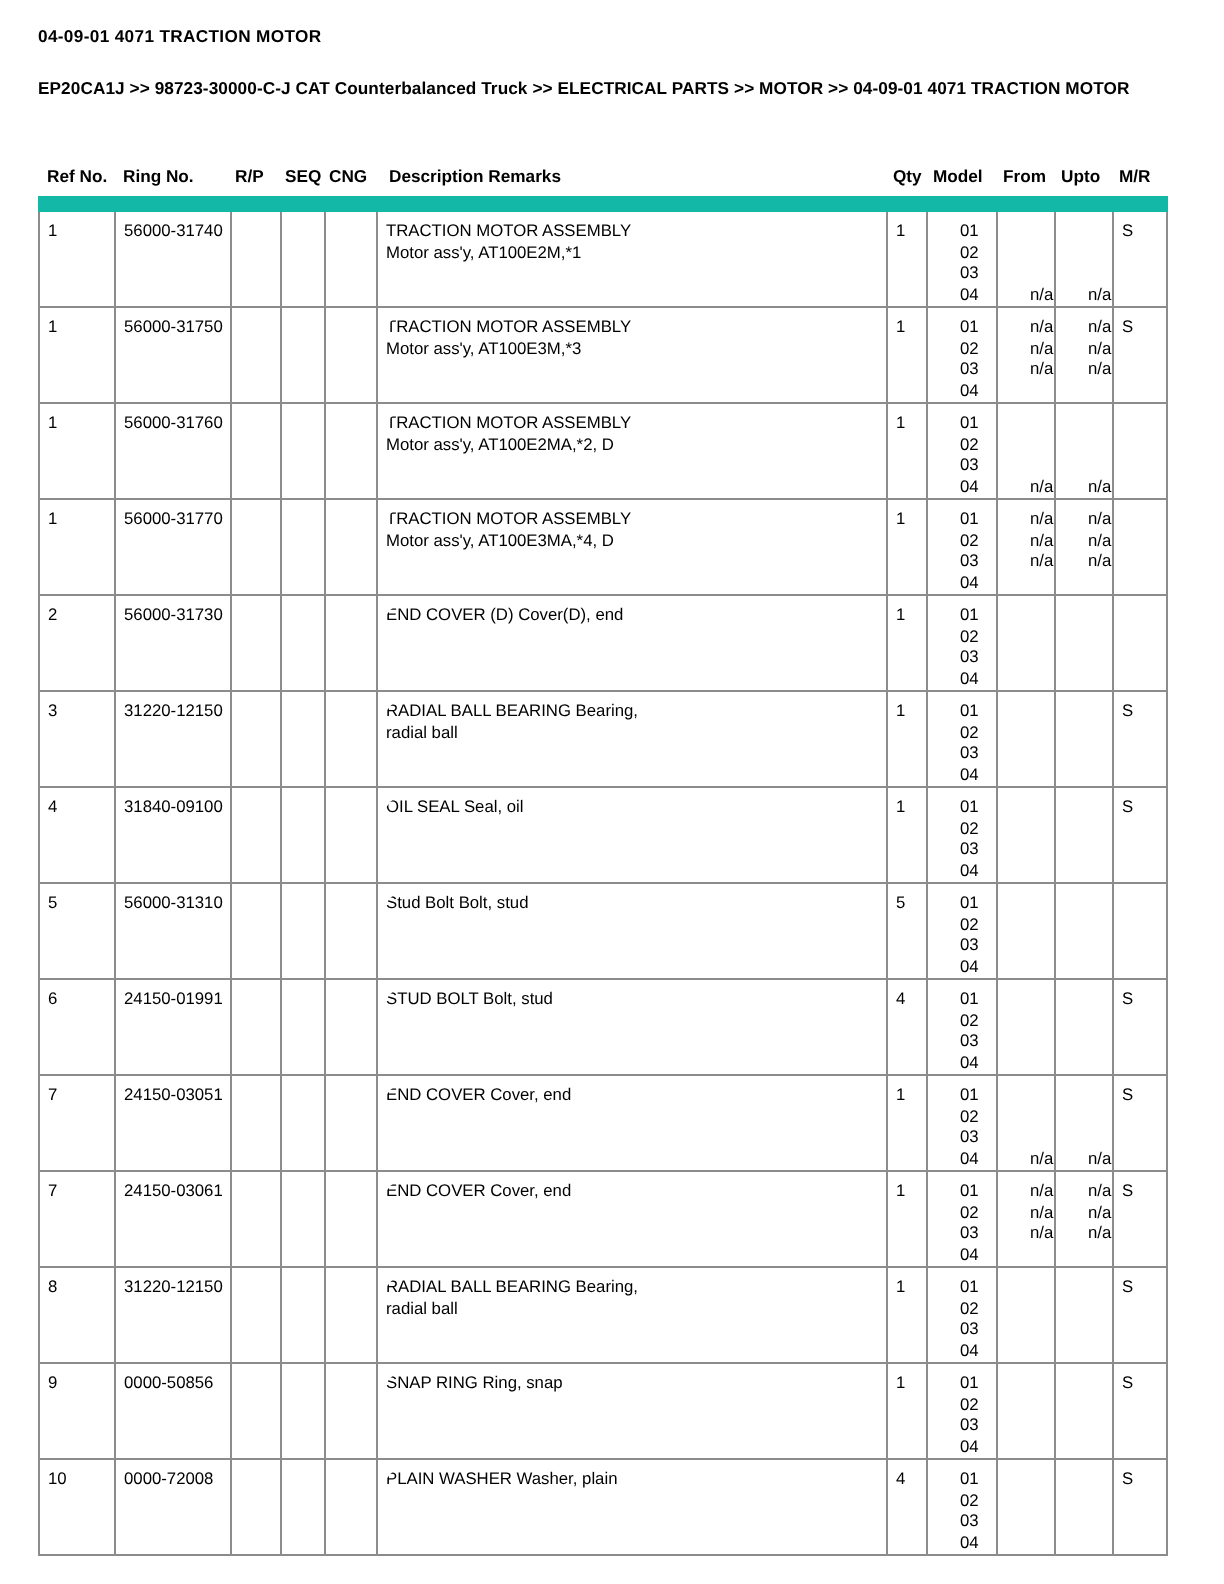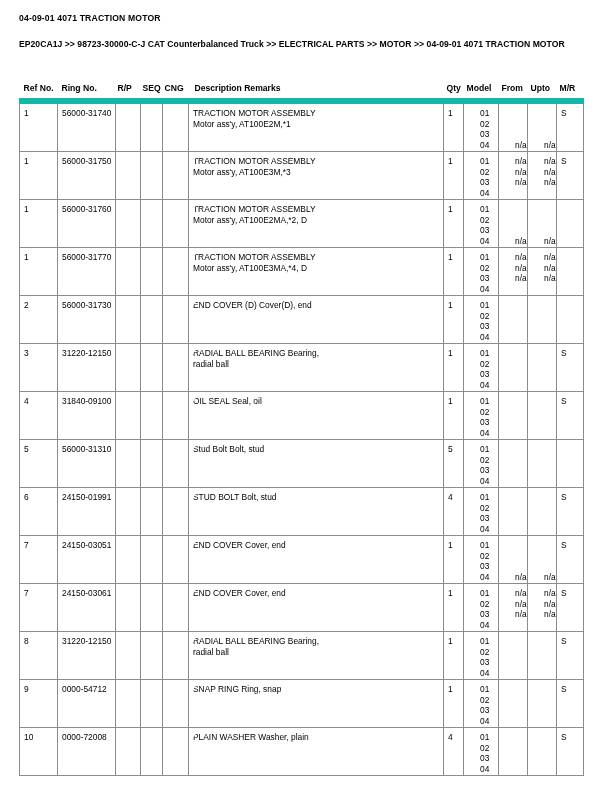--- a/index.html
+++ b/index.html
@@ -56,21 +56,21 @@
   .parts-table th {
     font-size: 8.6px;
     font-weight: bold;
     text-align: left;
     padding: 0 0 5px 4px;
     border: none;
     vertical-align: bottom;
     white-space: nowrap;
   }
   thead tr.head-row {
-    border-bottom: 6px solid #14b8a6;
+    border-bottom: 8px solid #14b8a6;
   }
   .parts-table tbody td {
     border: 1px solid #8c8c8c;
     padding: 4px 0 0 4px;
     vertical-align: top;
     height: 43px;
     line-height: 10.5px;
     font-size: 8.4px;
     overflow: hidden;
   }
@@ -584,21 +584,21 @@
               <span class="spacer">x</span>
               <span class="spacer">x</span>
               <span class="spacer">x</span>
               <span class="spacer">x</span>
             </span>
           </td>
           <td class="stack-cell">S</td>
         </tr>
         <tr>
           <td>9</td>
-          <td>0000-54712</td>
+          <td>0000-50856</td>
           <td></td>
           <td></td>
           <td></td>
           <td class="desc-cell">
             <span class="desc-line-1">SNAP RING Ring, snap</span>
           </td>
           <td class="stack-cell">1</td>
           <td class="stack-cell">
             <span class="stack">
               <span>01</span>

